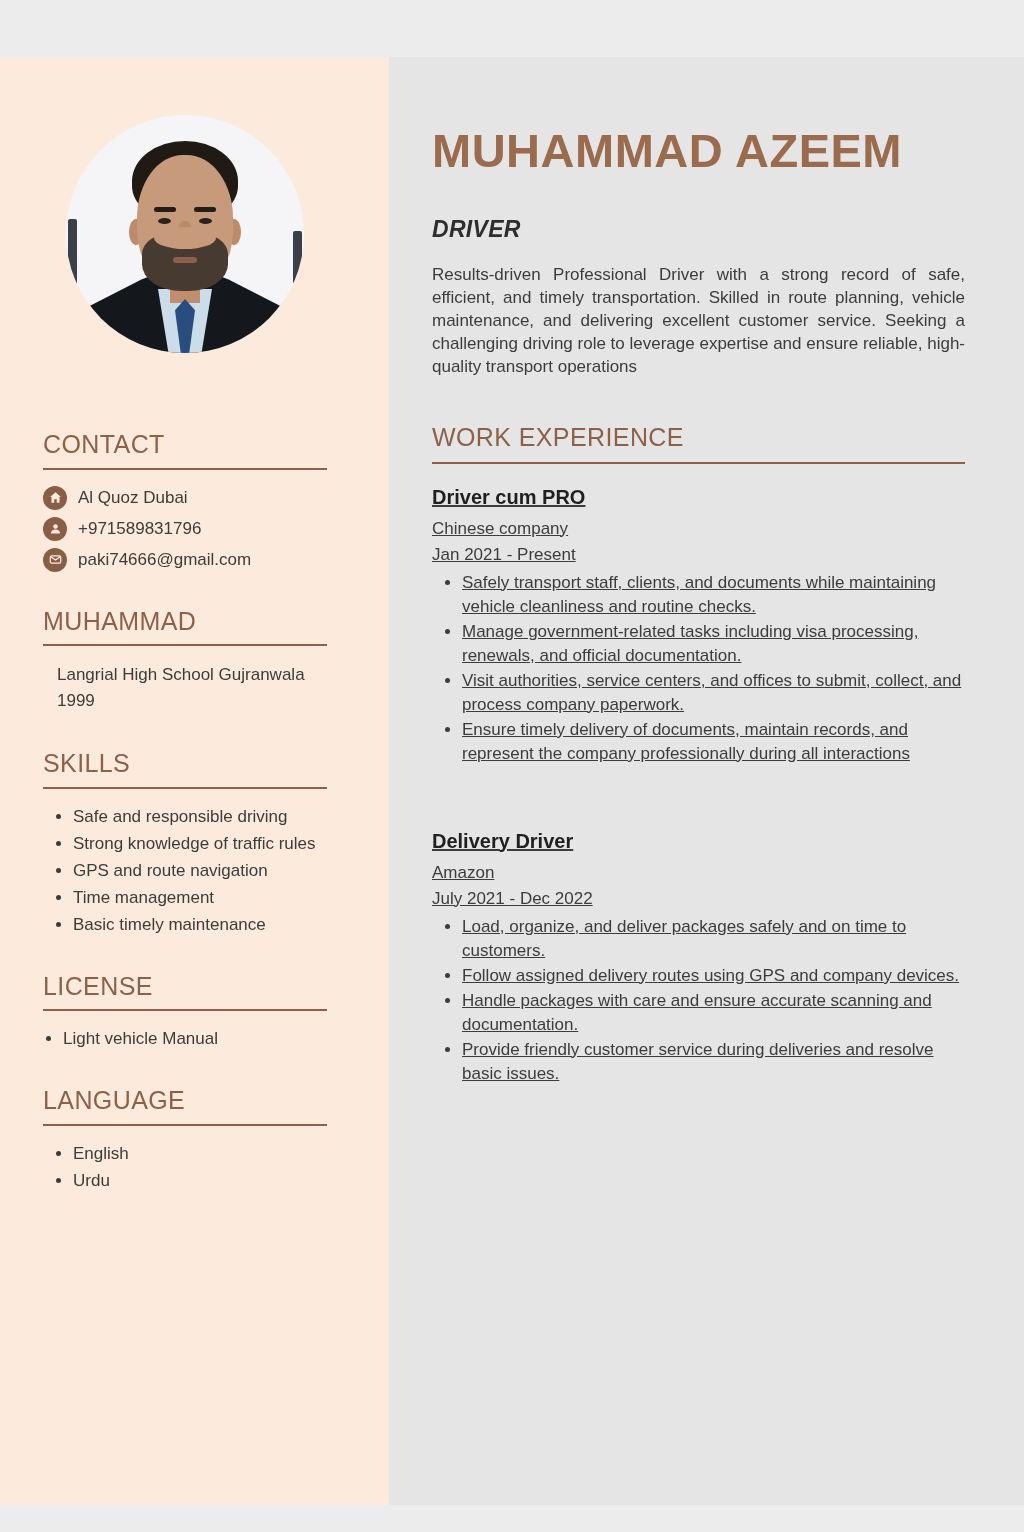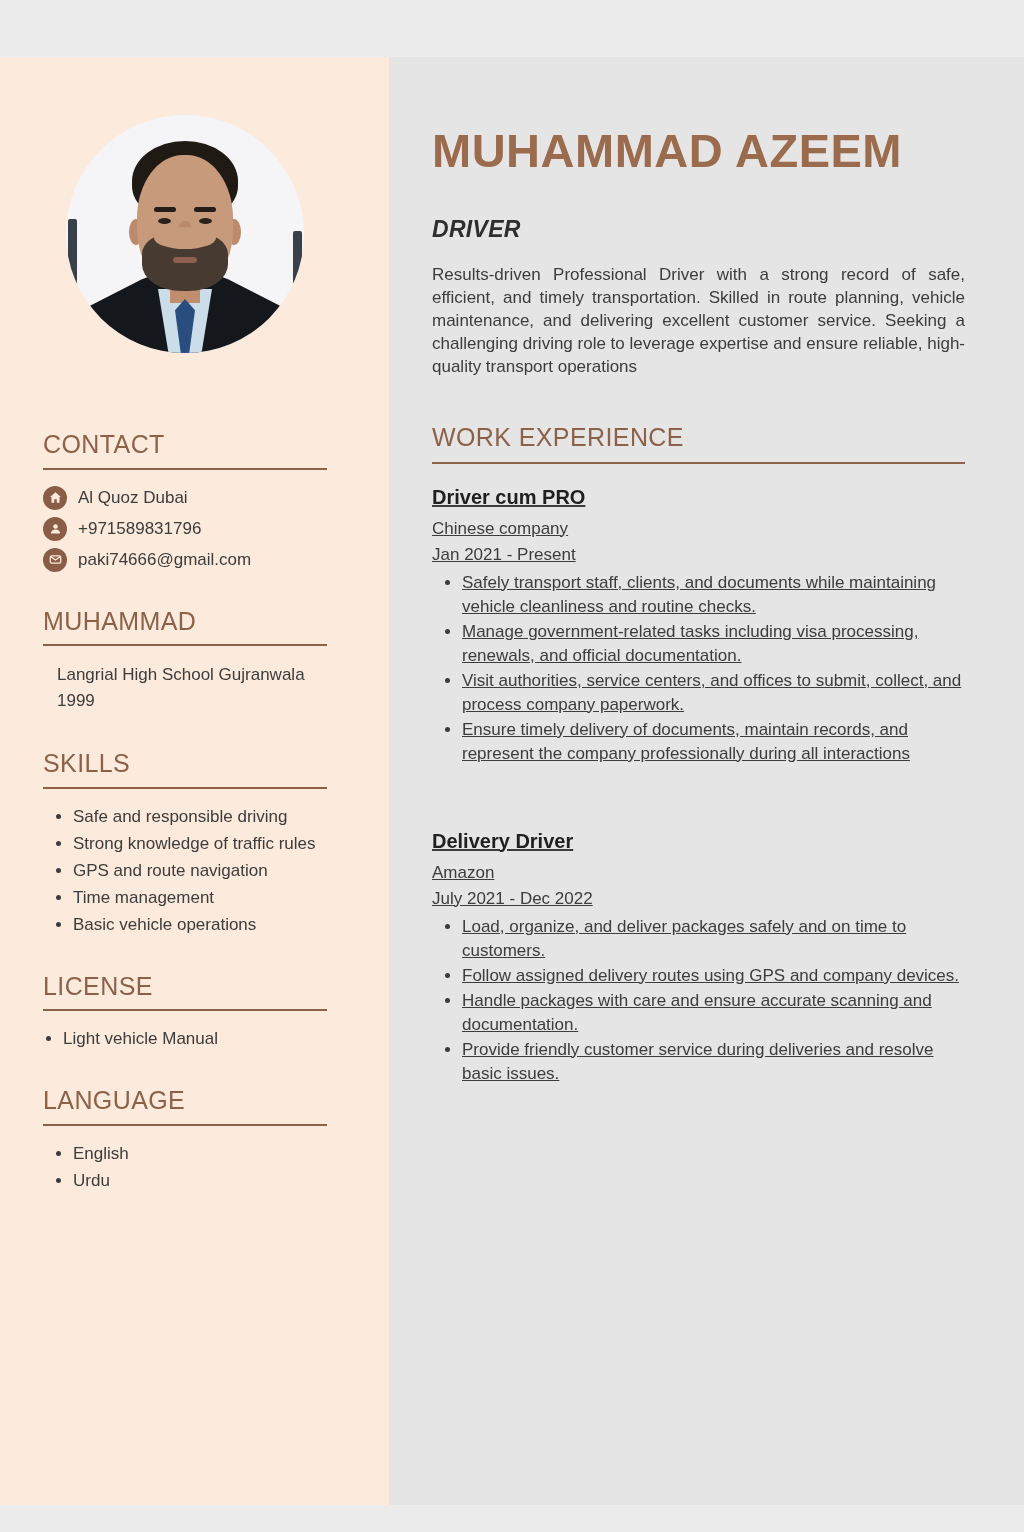--- a/index.html
+++ b/index.html
@@ -171,21 +171,21 @@
         </div>
       </section>
 
       <section class="side-section">
         <h2 class="side-head">SKILLS</h2>
         <ul class="side-list">
           <li>Safe and responsible driving</li>
           <li>Strong knowledge of traffic rules</li>
           <li>GPS and route navigation</li>
           <li>Time management</li>
-          <li>Basic vehicle operations</li>
+          <li>Basic timely maintenance</li>
         </ul>
       </section>
 
       <section class="side-section">
         <h2 class="side-head">LICENSE</h2>
         <ul class="side-list tight">
           <li>Light vehicle Manual</li>
         </ul>
       </section>
 

